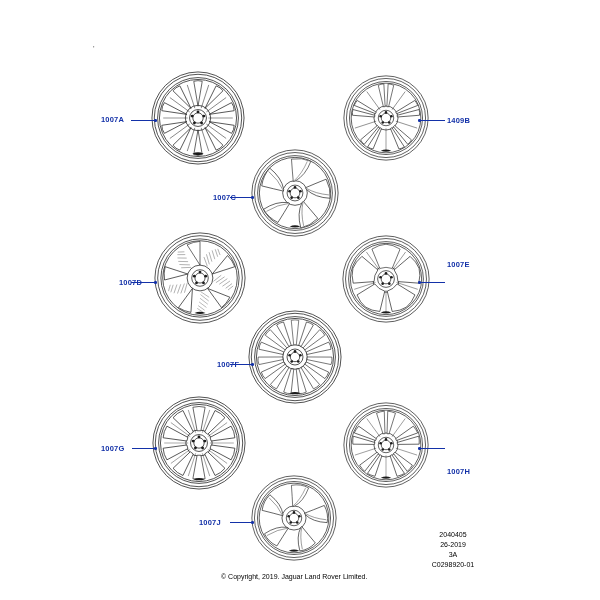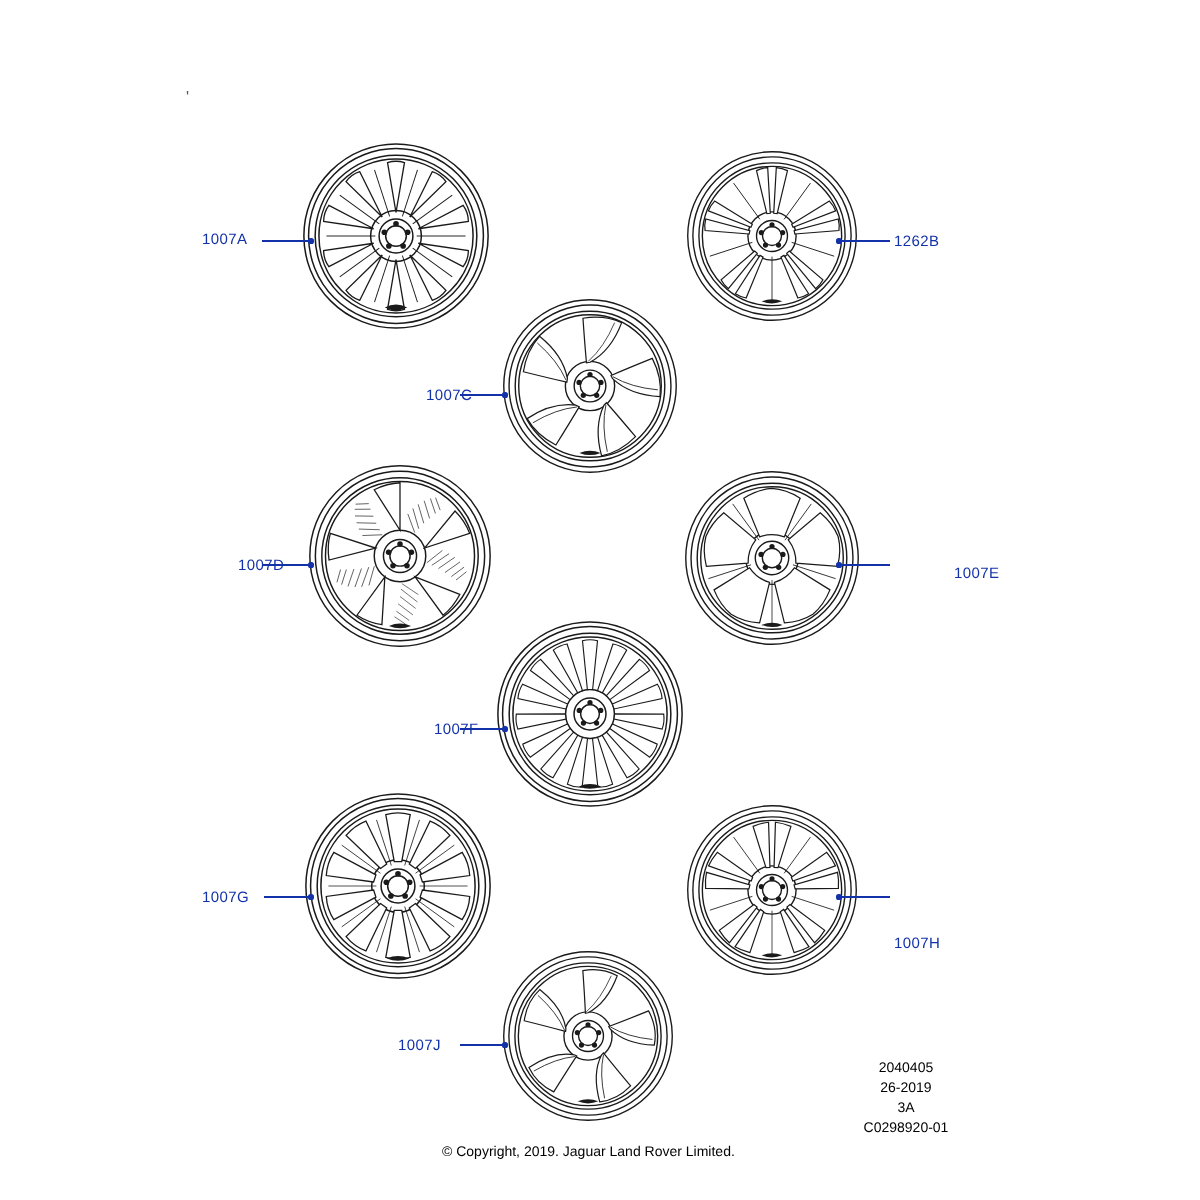--- a/index.html
+++ b/index.html
@@ -16,21 +16,21 @@
   }
   .wheel {
     position:absolute;
     width:var(--d); height:var(--d);
   }
   .wheel svg { display:block; width:100%; height:100%; }
   .callout {
     position:absolute;
     font-size:7.5px;
     color:#1331a8;
-    font-weight:normal;
+    font-weight:bold;
     white-space:nowrap;
     letter-spacing:0.2px;
   }
   .leader {
     position:absolute;
     height:0;
     border-top:0.8px solid #1331a8;
   }
   .dot {
     position:absolute;
@@ -201,21 +201,21 @@
       <g fill="#1a1a1a">
         <circle cx="50" cy="43.5" r="1.5"></circle>
         <circle cx="56.2" cy="48" r="1.5"></circle>
         <circle cx="53.8" cy="55.3" r="1.5"></circle>
         <circle cx="46.2" cy="55.3" r="1.5"></circle>
         <circle cx="43.8" cy="48" r="1.5"></circle>
       </g>
       <path d="M44 88 Q50 85.5 56 88 Q50 90.5 44 88 Z" fill="#1a1a1a" stroke="none"></path>
     </svg>
   </div>
-  <div class="callout" style="left:447px; top:116px;">1262B</div>
+  <div class="callout" style="left:447px; top:116px;">1409B</div>
   <div class="leader" style="left:420px; top:120px; width:25px;"></div>
   <div class="dot" style="left:418px; top:119px;"></div>
 
   <div class="wheel" style="--d:88px; left:251px; top:149px;">
     <svg viewBox="0 0 100 100">
       <g fill="none" stroke="#1a1a1a" stroke-width="0.8">
         <circle cx="50" cy="50" r="49"></circle>
         <circle cx="50" cy="50" r="46"></circle>
         <circle cx="50" cy="50" r="42.5"></circle>
         <circle cx="50" cy="50" r="40.5"></circle>
@@ -403,21 +403,21 @@
       <g fill="#1a1a1a">
         <circle cx="50" cy="43.5" r="1.5"></circle>
         <circle cx="56.2" cy="48" r="1.5"></circle>
         <circle cx="53.8" cy="55.3" r="1.5"></circle>
         <circle cx="46.2" cy="55.3" r="1.5"></circle>
         <circle cx="43.8" cy="48" r="1.5"></circle>
       </g>
       <path d="M44 88 Q50 85.5 56 88 Q50 90.5 44 88 Z" fill="#1a1a1a" stroke="none"></path>
     </svg>
   </div>
-  <div class="callout" style="left:447px; top:282px;margin-left:30px;">1007E</div>
+  <div class="callout" style="left:447px; top:260px;">1007E</div>
   <div class="leader" style="left:421px; top:282px; width:24px;"></div>
   <div class="dot" style="left:418px; top:281px;"></div>
 
   <div class="wheel" style="--d:94px; left:248px; top:310px;">
     <svg viewBox="0 0 100 100">
       <g fill="none" stroke="#1a1a1a" stroke-width="0.8">
         <circle cx="50" cy="50" r="49"></circle>
         <circle cx="50" cy="50" r="46.5"></circle>
         <circle cx="50" cy="50" r="43"></circle>
         <circle cx="50" cy="50" r="41"></circle>

